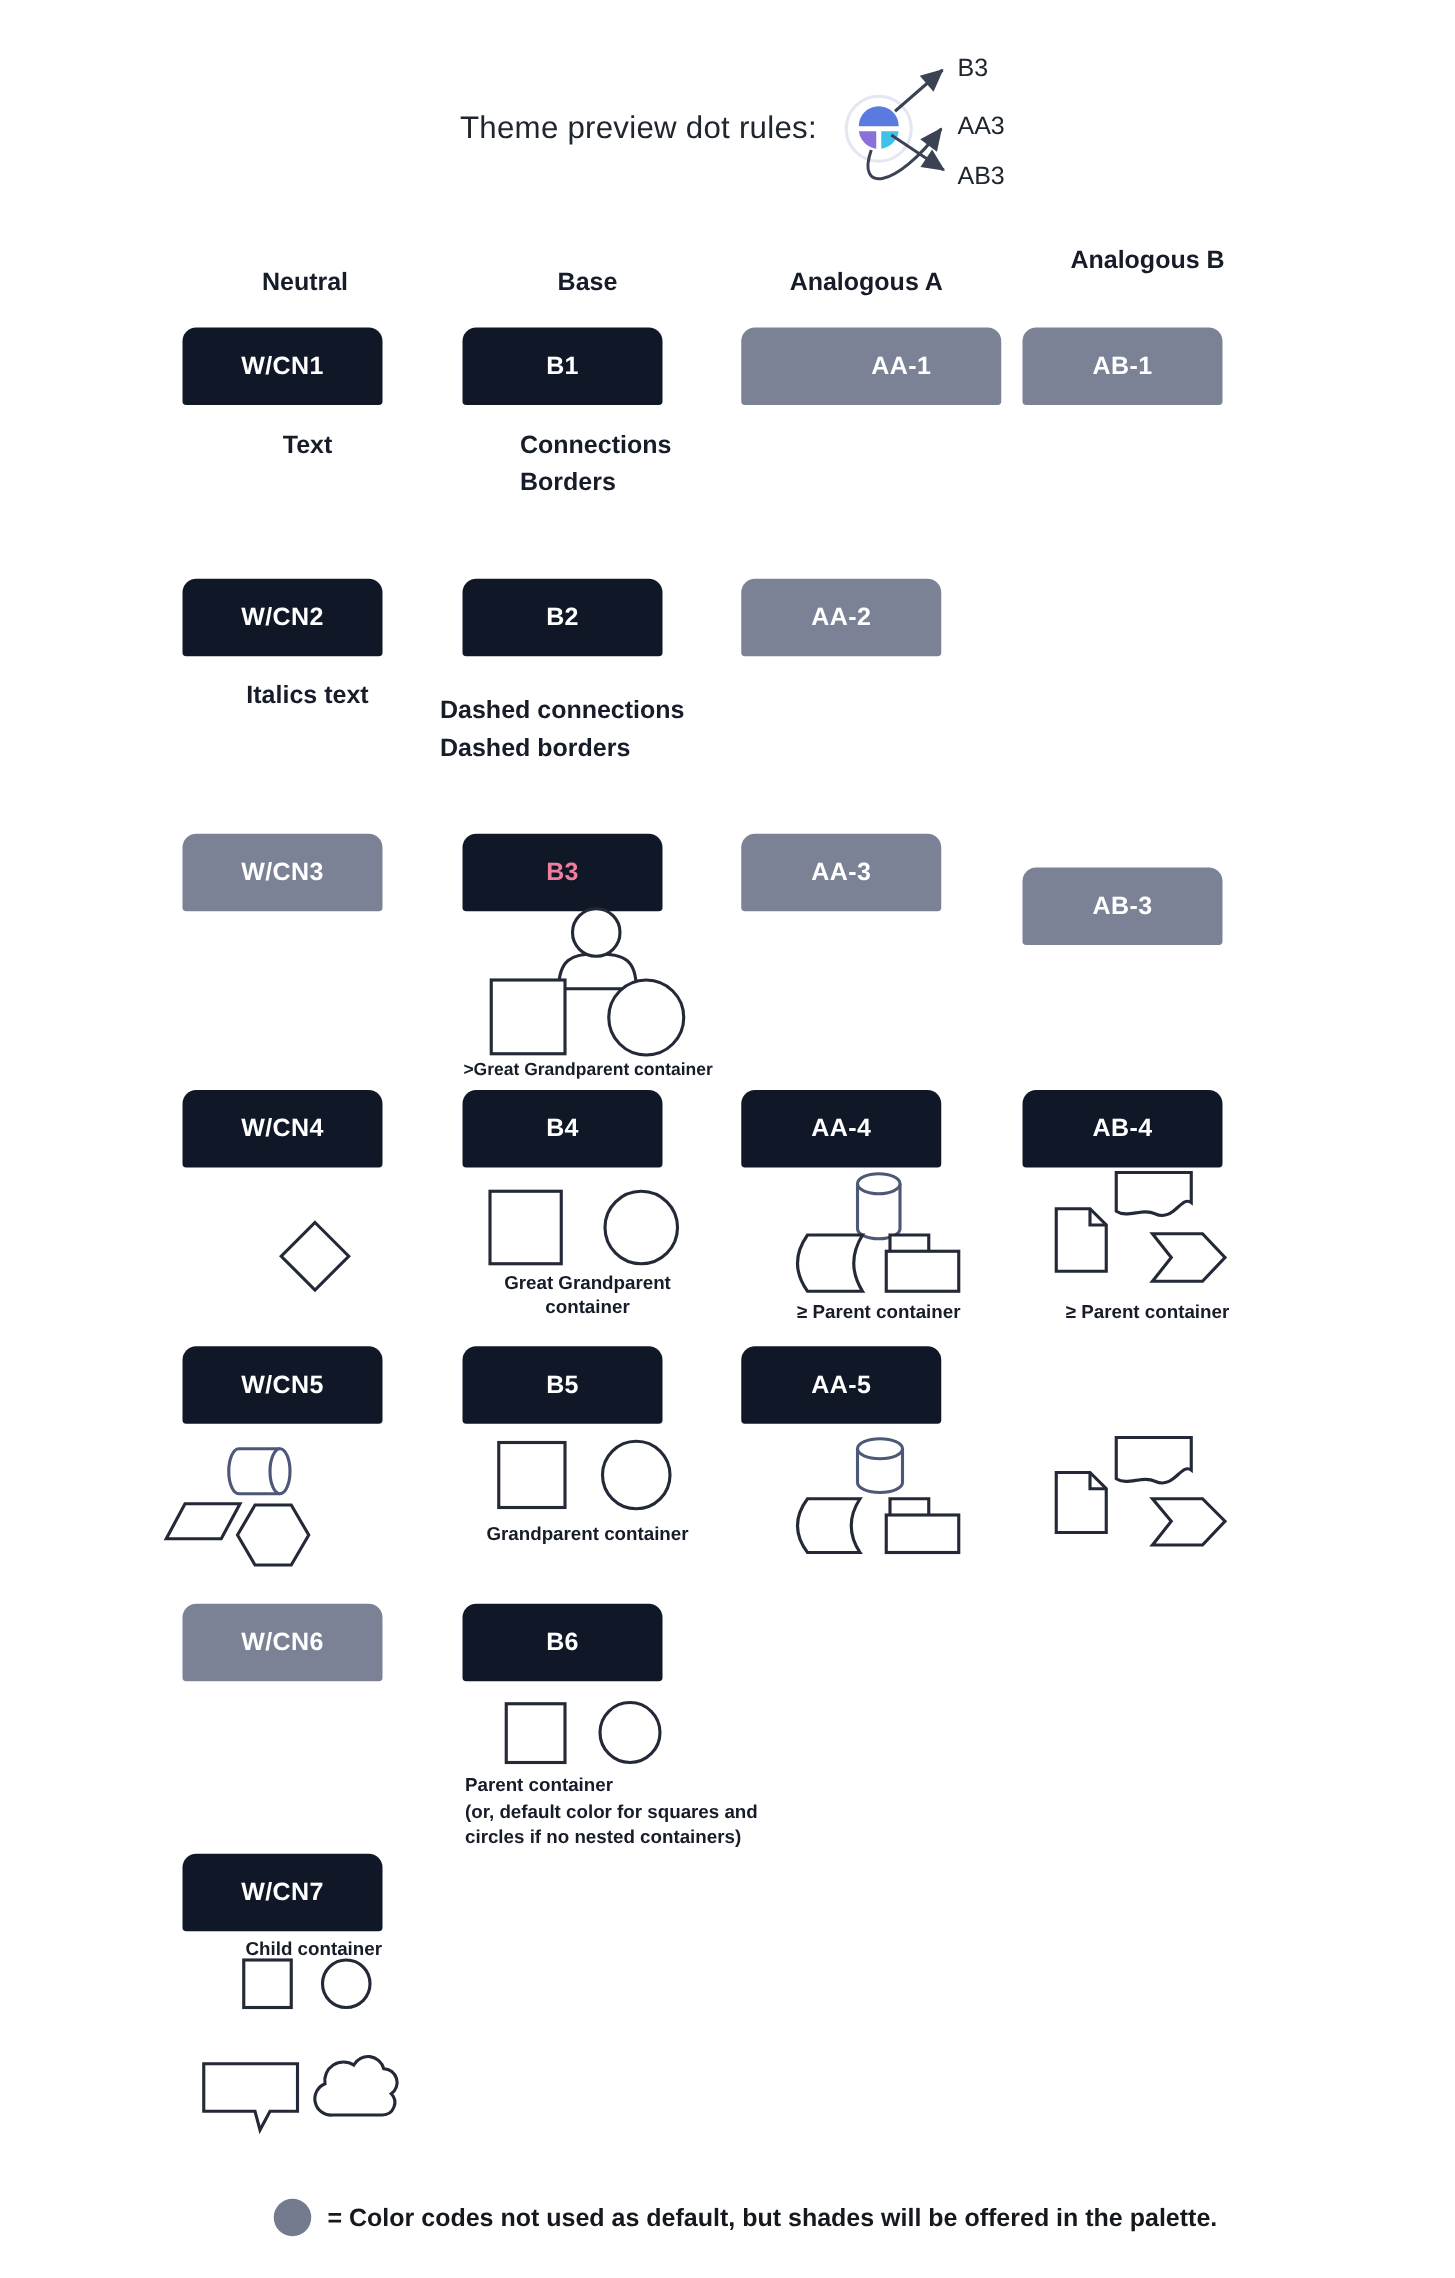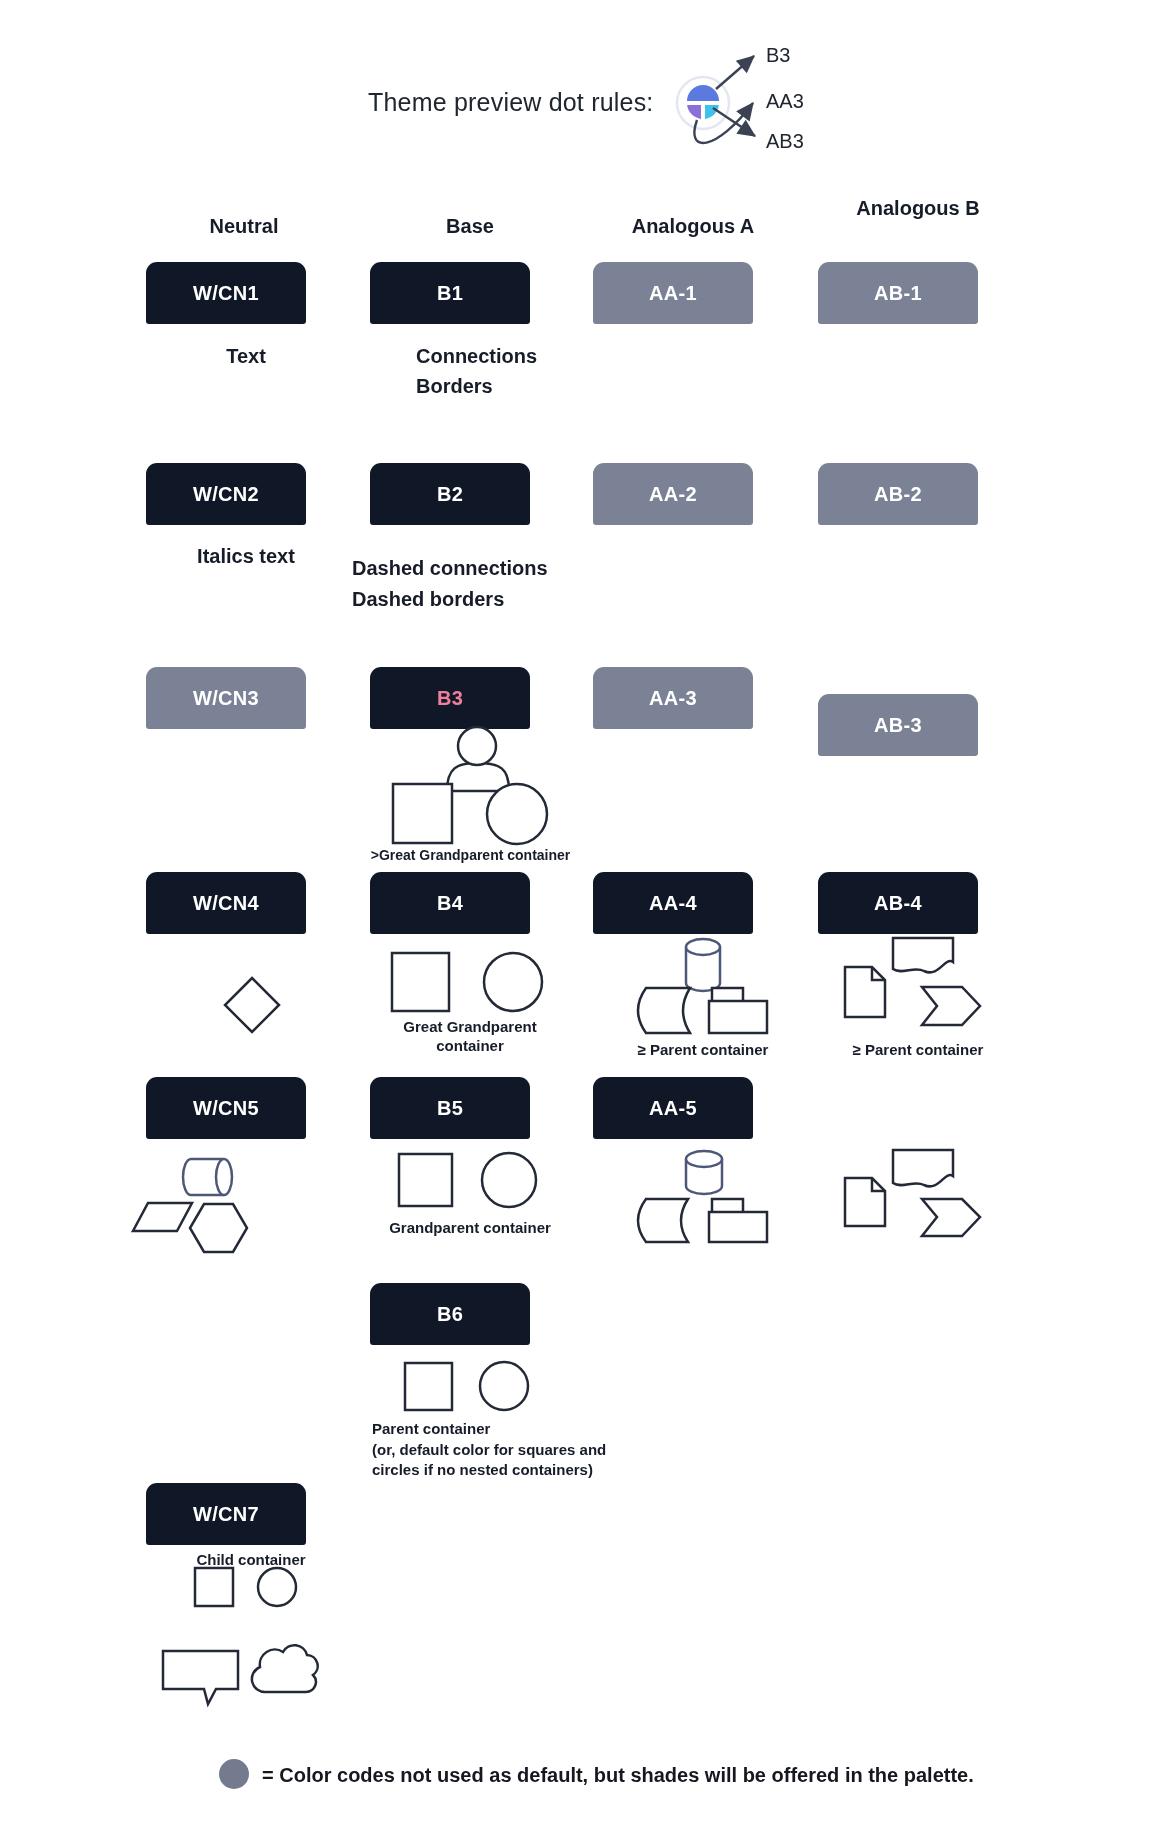--- a/index.html
+++ b/index.html
@@ -33,42 +33,42 @@
   <div class="leg-label" style="left:766px;top:90px;">AA3</div>
   <div class="leg-label" style="left:766px;top:130px;">AB3</div>
 
   <div class="hdr" style="left:144px;top:215px;">Neutral</div>
   <div class="hdr" style="left:370px;top:215px;">Base</div>
   <div class="hdr" style="left:593px;top:215px;">Analogous A</div>
   <div class="hdr" style="left:818px;top:197px;">Analogous B</div>
 
   <div class="swatch dark" style="left:146px;top:262px;">W/CN1</div>
   <div class="swatch dark" style="left:370px;top:262px;">B1</div>
-  <div class="swatch gray" style="left:593px;top:262px;">AA-1</div>
+  <div class="swatch gray" style="left:593px;top:262px;padding-left:48px;">AA-1</div>
   <div class="swatch gray" style="left:818px;top:262px;">AB-1</div>
 
   <div class="swatch dark" style="left:146px;top:463px;">W/CN2</div>
   <div class="swatch dark" style="left:370px;top:463px;">B2</div>
   <div class="swatch gray" style="left:593px;top:463px;">AA-2</div>
-  <div class="swatch gray" style="left:818px;top:463px;">AB-2</div>
 
   <div class="swatch gray" style="left:146px;top:667px;">W/CN3</div>
   <div class="swatch dark pinktext" style="left:370px;top:667px;">B3</div>
   <div class="swatch gray" style="left:593px;top:667px;">AA-3</div>
   <div class="swatch gray" style="left:818px;top:694px;">AB-3</div>
 
   <div class="swatch dark" style="left:146px;top:872px;">W/CN4</div>
   <div class="swatch dark" style="left:370px;top:872px;">B4</div>
   <div class="swatch dark" style="left:593px;top:872px;">AA-4</div>
   <div class="swatch dark" style="left:818px;top:872px;">AB-4</div>
 
   <div class="swatch dark" style="left:146px;top:1077px;">W/CN5</div>
   <div class="swatch dark" style="left:370px;top:1077px;">B5</div>
   <div class="swatch dark" style="left:593px;top:1077px;">AA-5</div>
 
+  <div class="swatch gray" style="left:146px;top:1283px;">W/CN6</div>
   <div class="swatch dark" style="left:370px;top:1283px;">B6</div>
 
   <div class="swatch dark" style="left:146px;top:1483px;">W/CN7</div>
 
   <div class="note n20 tc" style="left:146px;top:344px;width:200px;">Text</div>
   <div class="note n20" style="left:416px;top:344px;">Connections</div>
   <div class="note n20" style="left:416px;top:374px;">Borders</div>
   <div class="note n20 tc" style="left:146px;top:544px;width:200px;">Italics text</div>
   <div class="note n20" style="left:352px;top:556px;">Dashed connections</div>
   <div class="note n20" style="left:352px;top:587px;">Dashed borders</div>

